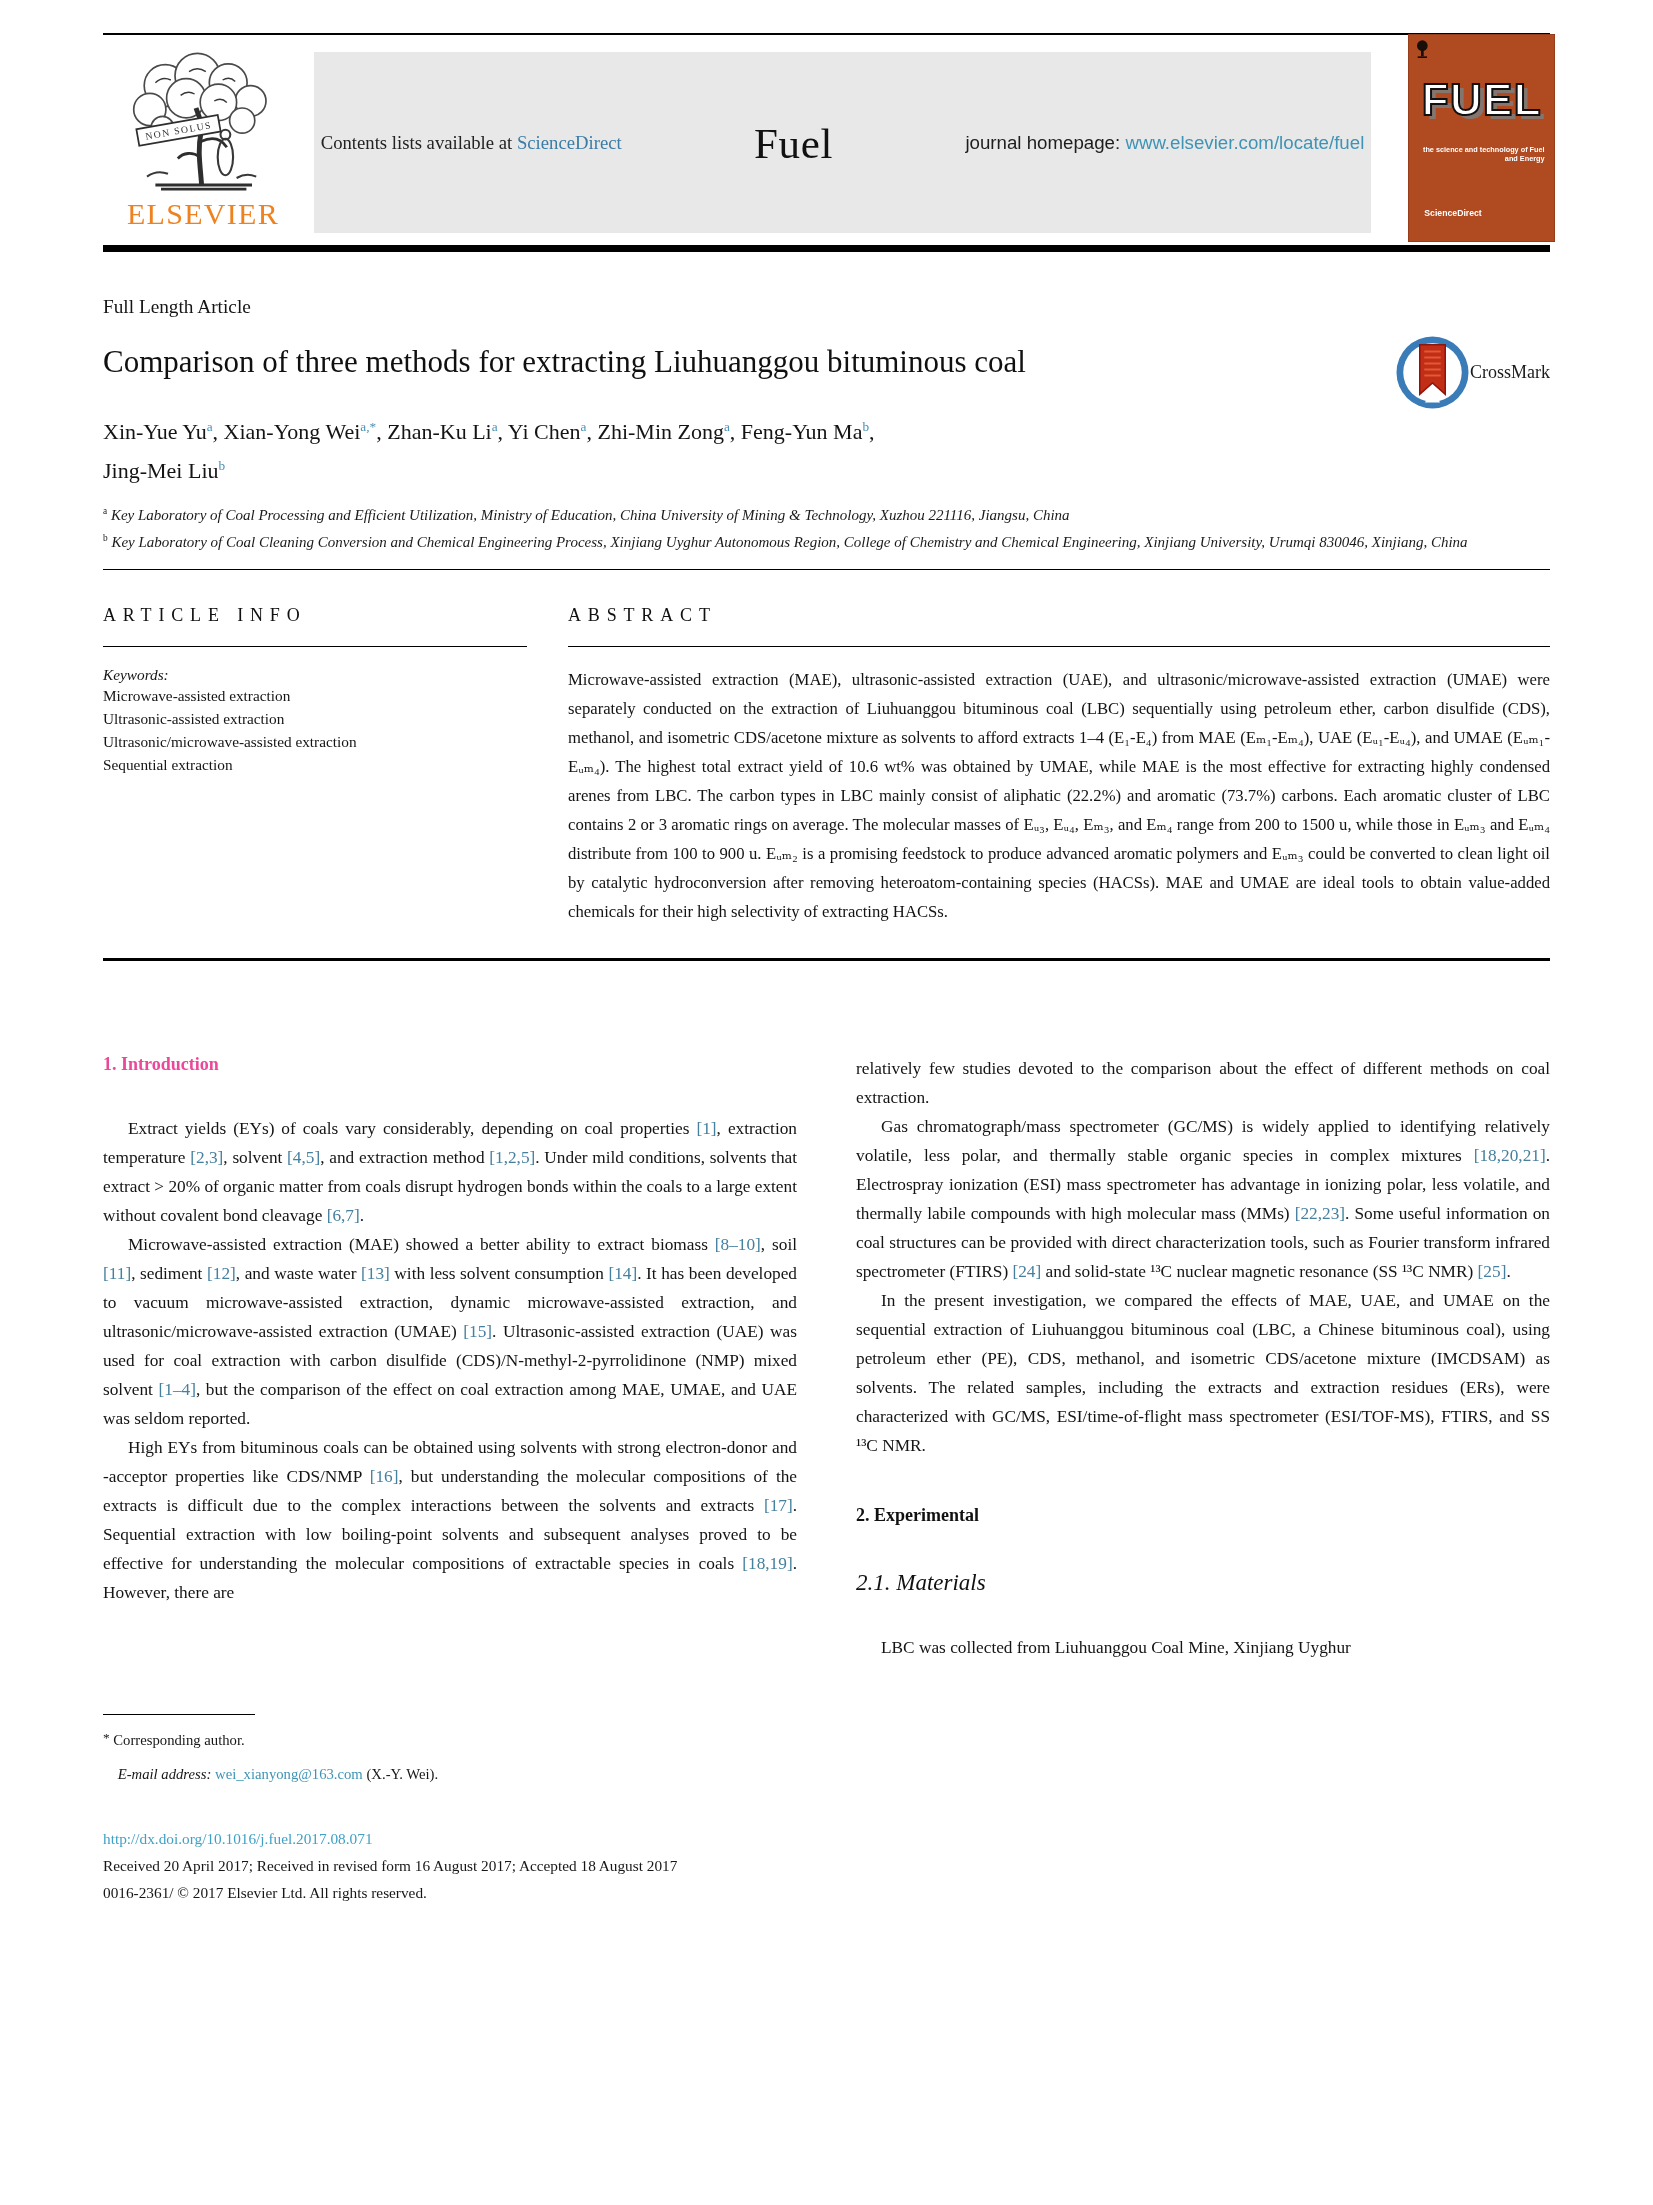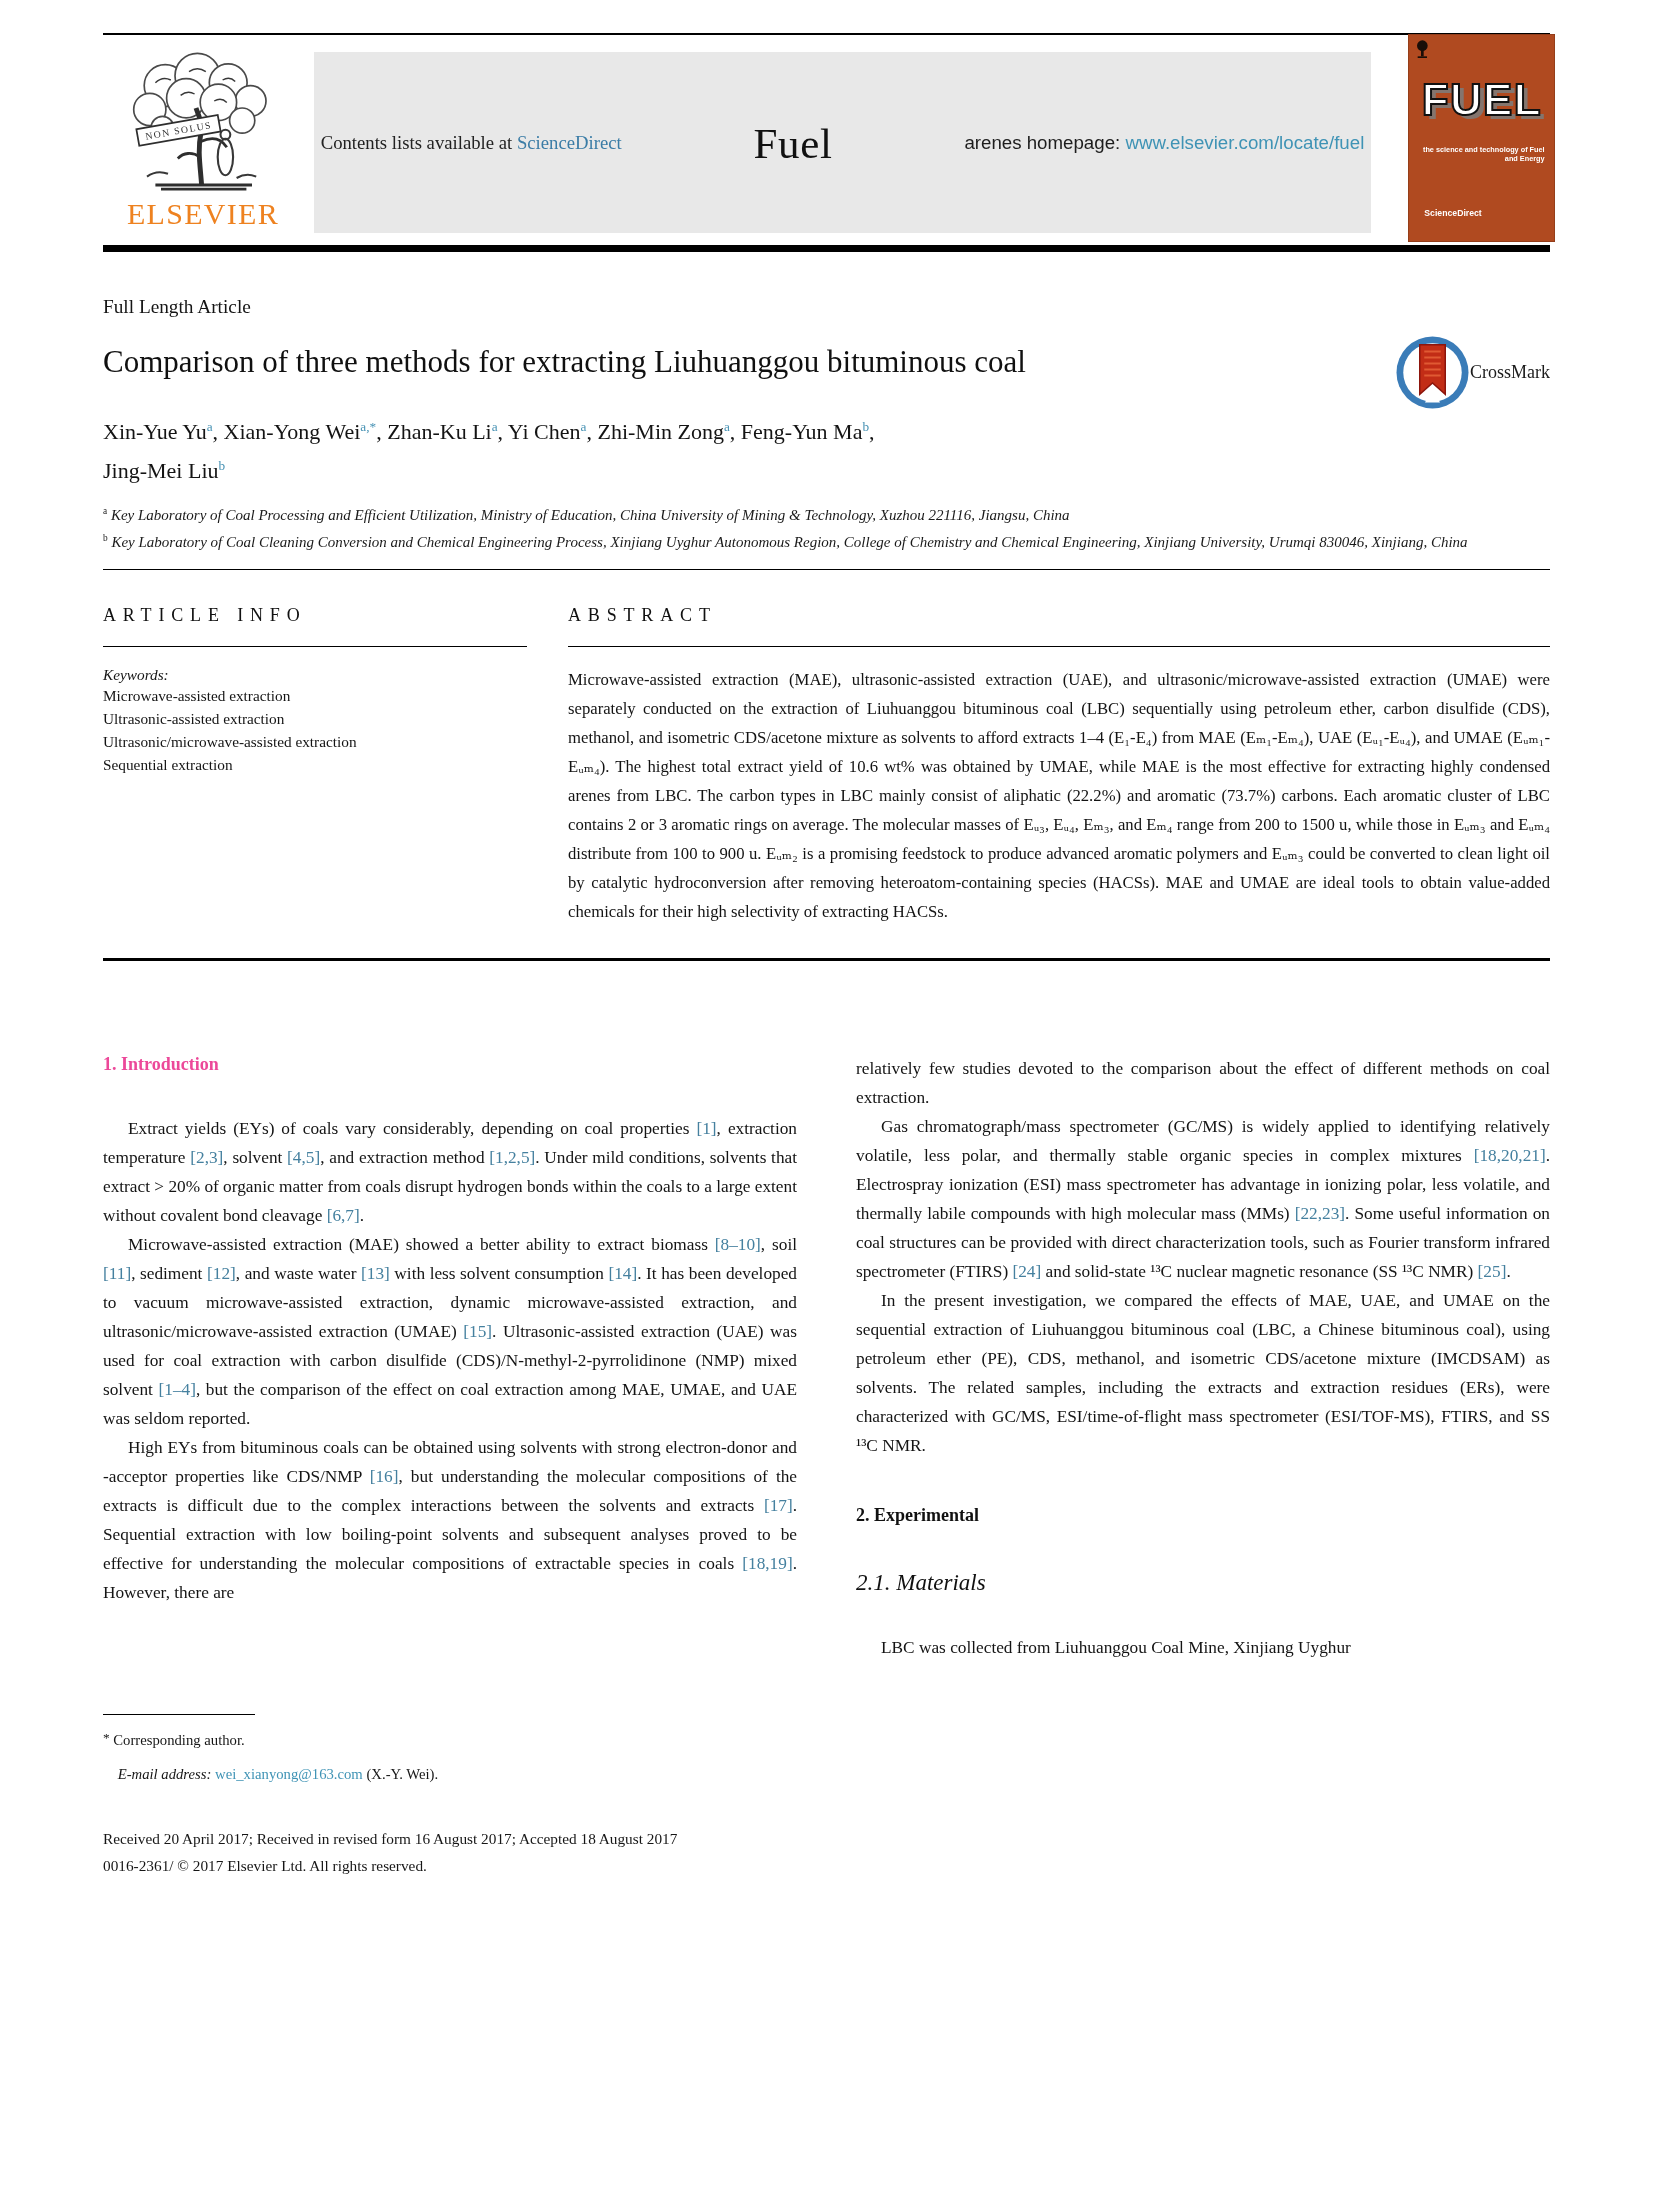--- a/index.html
+++ b/index.html
@@ -117,21 +117,21 @@
           <rect x="26" y="100" width="118" height="24" fill="#ffffff" stroke="#2e2e2e" stroke-width="2.5"></rect>
           <text x="85" y="117" text-anchor="middle" font-family="Liberation Serif, serif" font-size="14" letter-spacing="2" fill="#2e2e2e">NON SOLUS</text>
         </g>
       </svg>
       <div class="els-word">ELSEVIER</div>
     </div>
 
     <div class="banner-center">
       <div class="contents-line"><span>Contents lists available at </span><a href="#">ScienceDirect</a></div>
       <div class="banner-title">Fuel</div>
-      <div class="homepage-line"><span>arenes homepage: </span><a href="#" class="lnk-mid">www.elsevier.com/locate/fuel</a></div>
+      <div class="homepage-line"><span>journal homepage: </span><a href="#" class="lnk-mid">www.elsevier.com/locate/fuel</a></div>
     </div>
 
     <div class="cover">
       <svg width="14.7" height="20" viewBox="0 0 22 30" style="position:absolute;left:6.7px;top:5.3px;">
         <circle cx="11" cy="10" r="8" fill="#1a0e08"></circle>
         <rect x="9" y="14" width="4" height="12" fill="#1a0e08"></rect>
         <rect x="4" y="26" width="14" height="2.5" fill="#1a0e08"></rect>
       </svg>
       <div class="cover-title">FUEL</div>
       <div class="cover-tagline">the science and technology of Fuel and Energy</div>
@@ -211,18 +211,19 @@
     </div>
   </div>
 
   <div class="footnote">
     <div class="fn-rule"></div>
     <div class="fn-line"><span class="star">*</span><span> Corresponding author.</span></div>
     <div class="fn-line fn-email"><span class="lbl">E-mail address:</span> <a href="#" class="lnk-mid">wei_xianyong@163.com</a><span> (X.-Y. Wei).</span></div>
   </div>
 
   <div class="footer">
+    <div><a href="#" class="lnk-light">http://dx.doi.org/10.1016/j.fuel.2017.08.071</a></div>
     <div>Received 20 April 2017; Received in revised form 16 August 2017; Accepted 18 August 2017</div>
     <div>0016-2361/ © 2017 Elsevier Ltd. All rights reserved.</div>
   </div>
 
 </div>
 
 
 </body></html>

